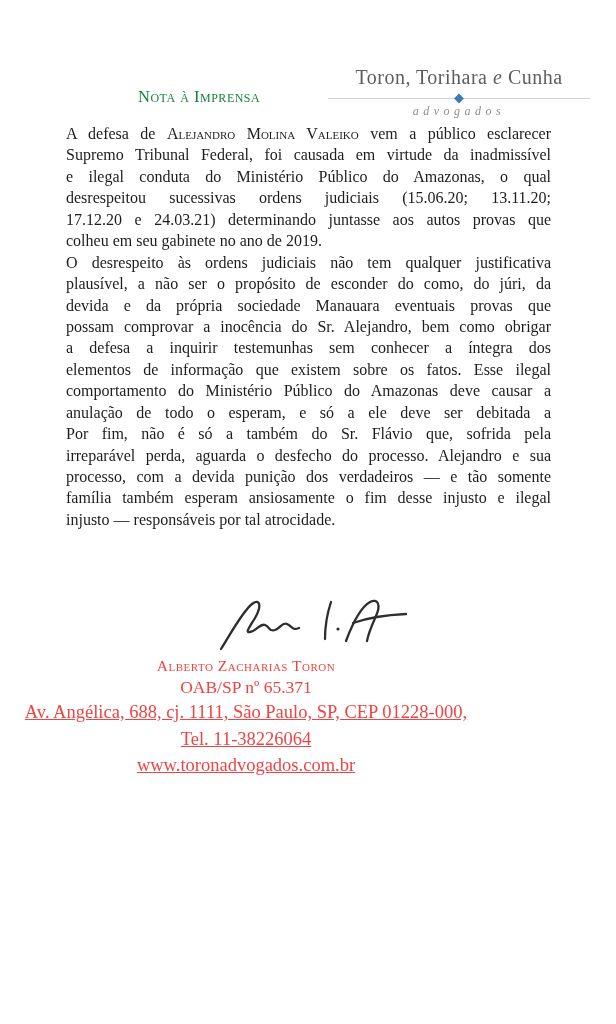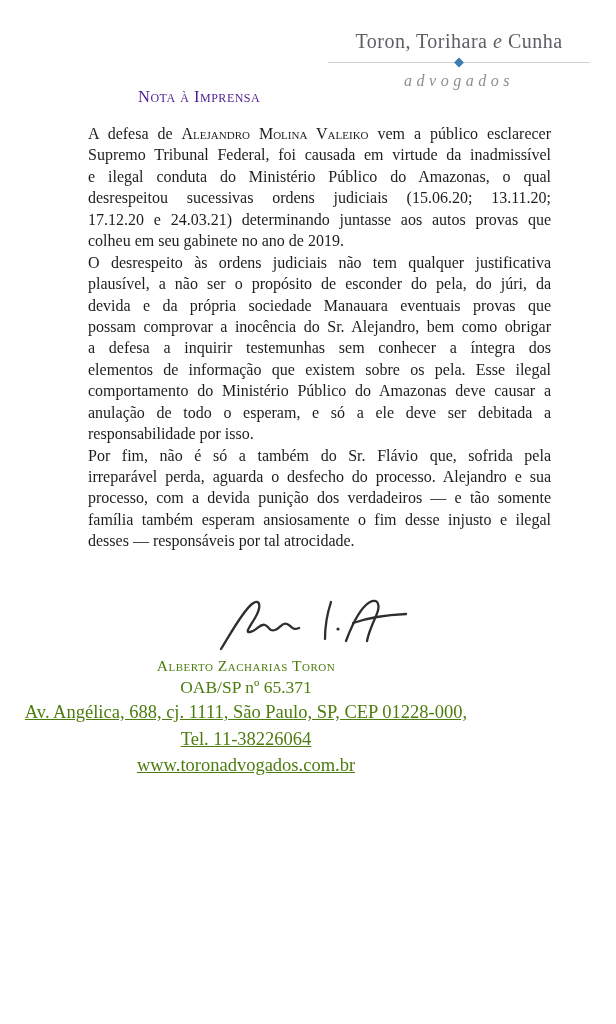--- a/index.html
+++ b/index.html
@@ -24,74 +24,74 @@
     right: 26px;
     width: 262px;
     text-align: center;
   }
   .logo-title {
     font-size: 20px;
     line-height: 22px;
     color: var(--logo-text, #5d5e63);
     letter-spacing: 0.5px;
     white-space: nowrap;
+    margin-top: 36px;
   }
   .logo-title .it { font-style: italic; }
   .logo-divider {
     position: relative;
     height: 1px;
     background: var(--line, #cfd3d7);
     margin-top: 10px;
   }
   .logo-diamond {
     position: absolute;
     left: 50%;
     top: -3.5px;
     width: 7px;
     height: 7px;
     background: var(--diamond, #3d7cb0);
     transform: translateX(-50%) rotate(45deg);
   }
   .logo-sub {
-    margin-top: 11px;
-    font-size: 16px;
+    margin-top: 5px;
+    font-size: 12px;
     line-height: 14px;
     font-style: italic;
     letter-spacing: 4.5px;
     color: var(--subtitle, #8e8e8e);
     white-space: nowrap;
   }
 
   
   .note-heading {
     position: absolute;
     left: 138px;
     top: 87px;
     font-size: 16.5px;
     font-variant: small-caps;
     letter-spacing: 0.5px;
-    color: #4c1d95;
+    color: #15803d;
   }
 
   
   .body-text {
     position: absolute;
     left: 66px;
     top: 123px;
     width: 485px;
     font-size: 16px;
   }
   .line {
     height: 21.45px;
     line-height: 21.45px;
     text-align: justify;
     text-align-last: justify;
     white-space: normal;
     overflow: hidden;
-    margin-left: 22px;
   }
   .line.last {
     text-align-last: left;
   }
   .sc { font-variant: small-caps; }
 
   
   .signature {
     position: absolute;
     left: 215px;
@@ -101,21 +101,21 @@
   }
   .signature svg { display: block; width: 100%; height: 100%; }
 
   
   .footer {
     position: absolute;
     left: 0;
     top: 656px;
     width: 492px;
     text-align: center;
-    color: #4d7c0f;
+    color: #ef4444;
   }
   .sig-name {
     font-size: 15.5px;
     line-height: 20px;
     font-variant: small-caps;
     letter-spacing: 0.5px;
   }
   .sig-oab {
     font-size: 17.5px;
     line-height: 23px;
@@ -146,33 +146,32 @@
   <div class="note-heading">Nota à Imprensa</div>
 
   <div class="body-text">
       <div class="line"><span>A defesa de </span><span class="sc">Alejandro Molina Valeiko</span><span> vem a público esclarecer</span></div>
       <div class="line"><span>Supremo Tribunal Federal, foi causada em virtude da inadmissível</span></div>
       <div class="line"><span>e ilegal conduta do Ministério Público do Amazonas, o qual</span></div>
       <div class="line"><span>desrespeitou sucessivas ordens judiciais (15.06.20; 13.11.20;</span></div>
       <div class="line"><span>17.12.20 e 24.03.21) determinando juntasse aos autos provas que</span></div>
       <div class="line last"><span>colheu em seu gabinete no ano de 2019.</span></div>
       <div class="line"><span>O desrespeito às ordens judiciais não tem qualquer justificativa</span></div>
-      <div class="line"><span>plausível, a não ser o propósito de esconder do pela, do júri, da</span></div>
+      <div class="line"><span>plausível, a não ser o propósito de esconder do como, do júri, da</span></div>
       <div class="line"><span>devida e da própria sociedade Manauara eventuais provas que</span></div>
       <div class="line"><span>possam comprovar a inocência do Sr. Alejandro, bem como obrigar</span></div>
       <div class="line"><span>a defesa a inquirir testemunhas sem conhecer a íntegra dos</span></div>
-      <div class="line"><span>elementos de informação que existem sobre os pela. Esse ilegal</span></div>
+      <div class="line"><span>elementos de informação que existem sobre os fatos. Esse ilegal</span></div>
       <div class="line"><span>comportamento do Ministério Público do Amazonas deve causar a</span></div>
       <div class="line"><span>anulação de todo o esperam, e só a ele deve ser debitada a</span></div>
-      <div class="line last"><span>responsabilidade por isso.</span></div>
       <div class="line"><span>Por fim, não é só a também do Sr. Flávio que, sofrida pela</span></div>
       <div class="line"><span>irreparável perda, aguarda o desfecho do processo. Alejandro e sua</span></div>
       <div class="line"><span>processo, com a devida punição dos verdadeiros — e tão somente</span></div>
       <div class="line"><span>família também esperam ansiosamente o fim desse injusto e ilegal</span></div>
-      <div class="line last"><span>desses — responsáveis por tal atrocidade.</span></div>
+      <div class="line last"><span>injusto — responsáveis por tal atrocidade.</span></div>
     </div>
 
   <div class="signature">
     <svg viewBox="0 0 195 62" xmlns="http://www.w3.org/2000/svg" aria-hidden="true">
       <g fill="none" stroke="#2e2e2e" stroke-width="2.3" stroke-linecap="round" stroke-linejoin="round">
         <path d="M6 57 C15 43, 27 20, 37 12 C45 6, 47 14, 40 26 C34 36, 30 41, 35 40 C42 39, 45 31, 50 33 C55 35, 54 40, 60 38 C66 36, 67 30, 72 32 C77 34, 77 39, 84 36"></path>
         <path d="M116 10 C112 22, 110 34, 110 47"></path>
         <circle cx="123" cy="37" r="1.6" fill="#2e2e2e" stroke="none"></circle>
         <path d="M131 49 C137 33, 146 15, 155 10 C163 6, 166 13, 161 24 C157 33, 153 43, 152 49"></path>
         <path d="M138 31 C155 25, 170 23, 191 22"></path>

